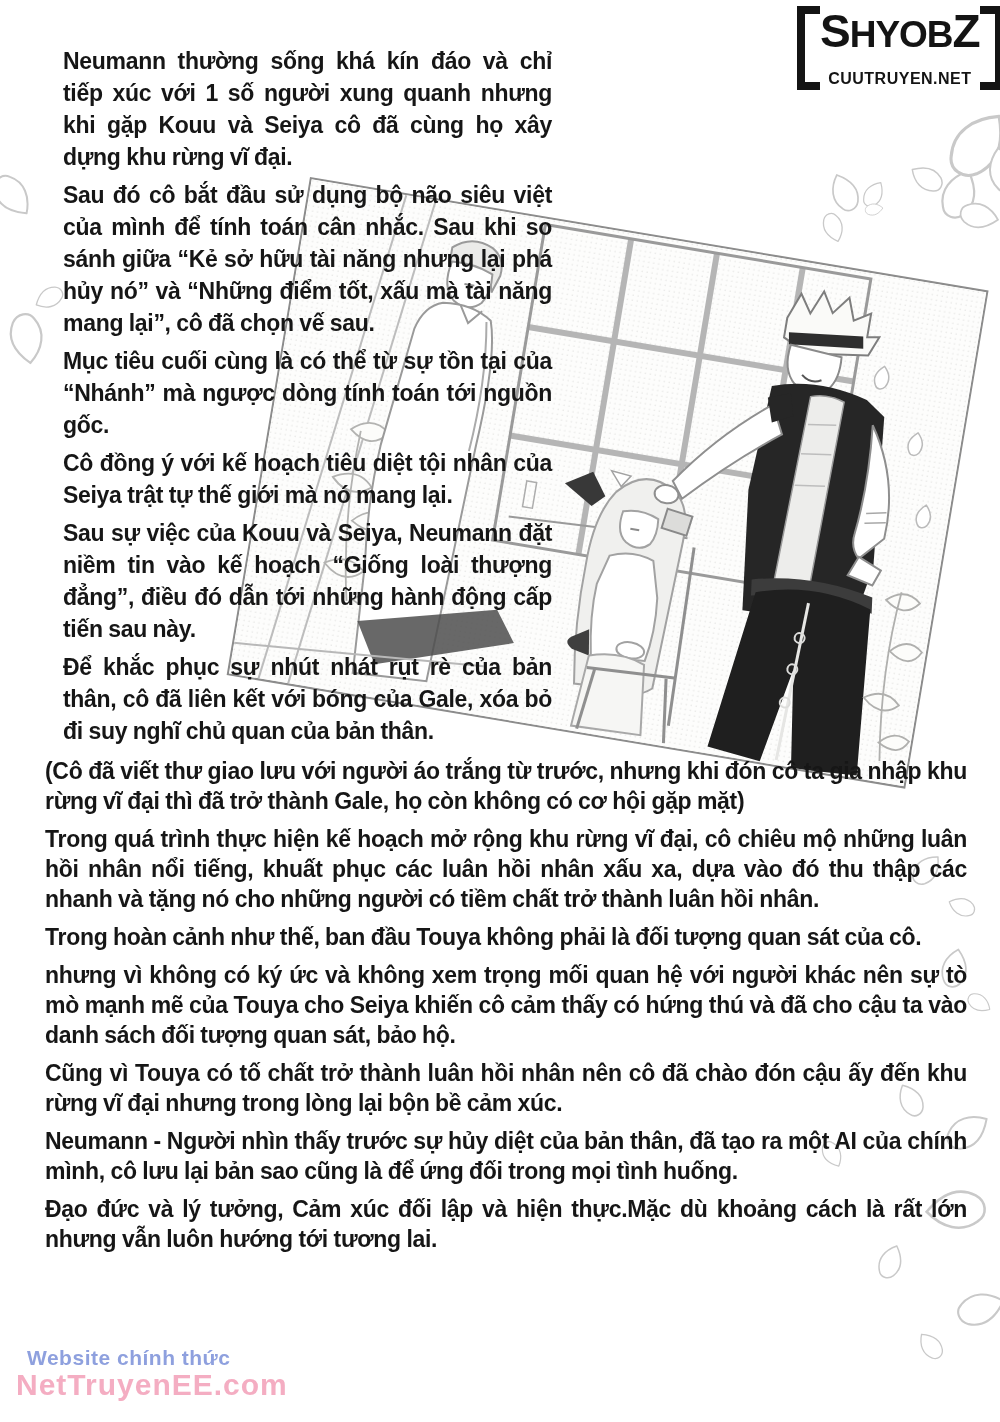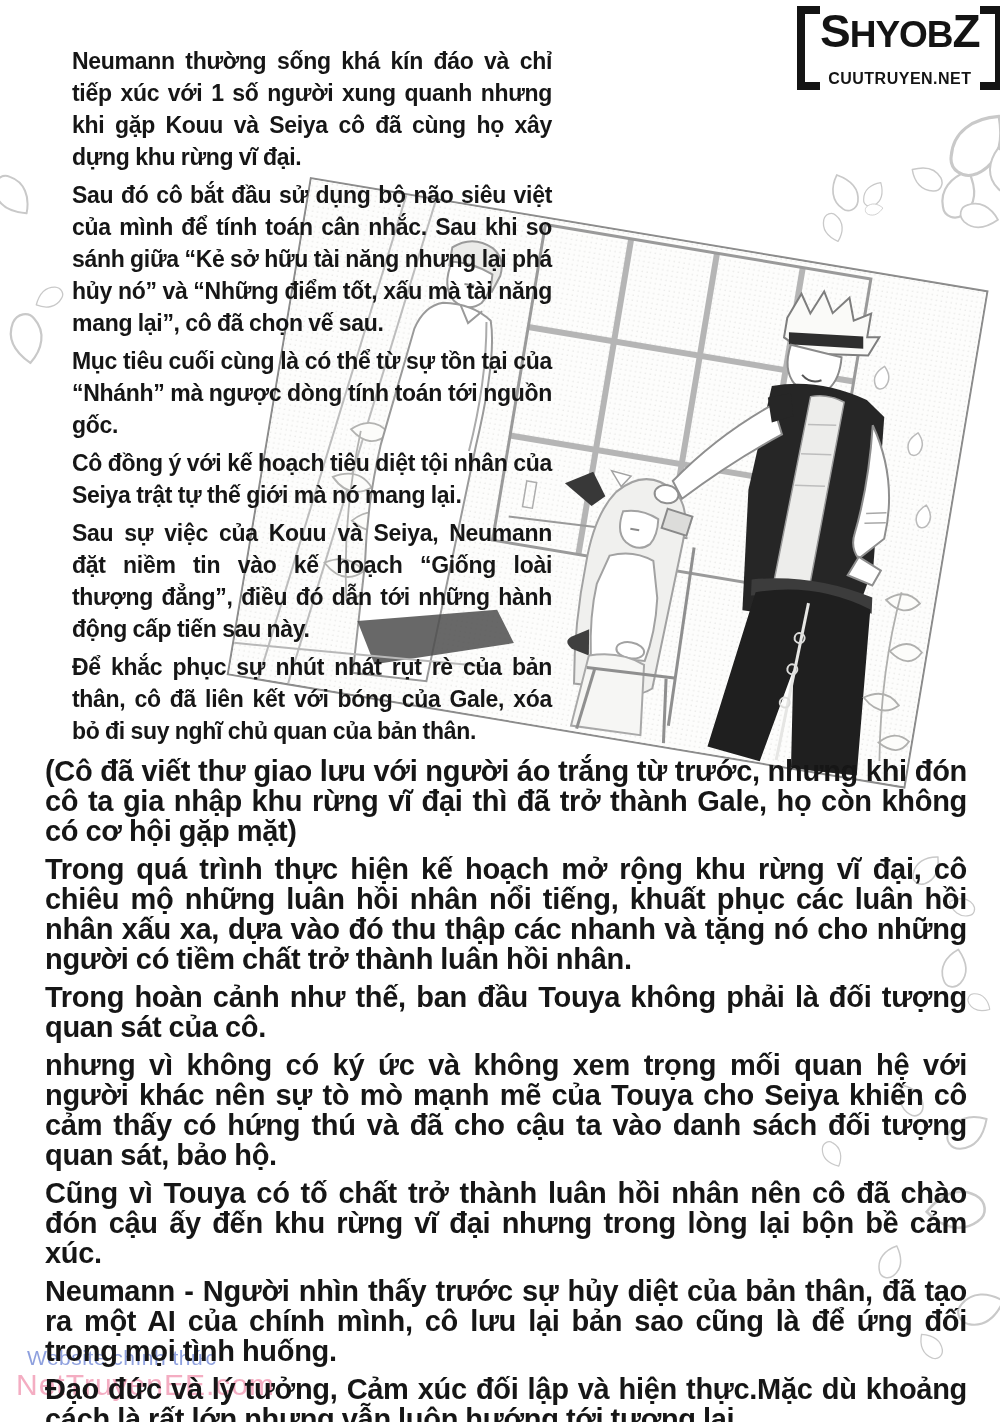--- a/index.html
+++ b/index.html
@@ -4,42 +4,42 @@
 <style>
   html,body{margin:0;padding:0;background:#ffffff;}
   #page{position:relative;width:1000px;height:1422px;background:#ffffff;overflow:hidden;
         font-family:"Liberation Sans","DejaVu Sans",sans-serif;color:#161616;}
 
   
   .col{position:absolute;z-index:3;}
   #narrow-col{left:60px;top:45px;width:492px;}
   #wide-col{left:45px;top:756px;width:922px;}
   .para{font-weight:bold;text-align:justify;letter-spacing:-0.3px;word-spacing:-0.5px;color:#161616;}
-  #narrow-col .para{font-size:23px;line-height:32px;margin:0 0 6px 12px;}
-  #wide-col .para{font-size:29px;line-height:30px;margin:0 0 8px 0;}
+  #narrow-col .para{font-size:23px;line-height:32px;margin:0 0 6px 3px;}
+  #wide-col .para{font-size:23px;line-height:30px;margin:0 0 8px 0;}
 
   
   #logo{position:absolute;left:797px;top:6px;width:196px;height:84px;display:flex;z-index:5;}
   .bracket{width:15px;flex:0 0 15px;}
   .bracket.l{border-left:8px solid #141414;border-top:8px solid #141414;border-bottom:8px solid #141414;}
   .bracket.r{border-right:8px solid #141414;border-top:8px solid #141414;border-bottom:8px solid #141414;}
   #logo-center{flex:1;display:flex;flex-direction:column;align-items:center;justify-content:flex-end;padding:2px 0;}
   #brand{font-weight:900;letter-spacing:-1px;line-height:0.95;white-space:nowrap;color:#141414;}
   #brand .big{font-size:46px;}
   #brand .mid{font-size:37px;}
   #site{font-size:16px;font-weight:900;letter-spacing:0.5px;color:#141414;margin-top:16px;white-space:nowrap;}
 
   
   #panel{position:absolute;left:310px;top:177px;width:684px;height:501px;
          transform-origin:0 0;transform:rotate(9.5deg);
          border:2px solid #8c8c8c;background:#fdfdfc;z-index:1;}
   #panel svg{display:block;width:100%;height:100%;}
 
   
-  .wm{position:absolute;z-index:2;font-weight:normal;white-space:nowrap;}
+  .wm{position:absolute;z-index:2;font-weight:bold;white-space:nowrap;}
   #wm1{left:27px;top:1346px;font-size:21px;color:rgba(122,143,216,0.85);letter-spacing:0.5px;}
   #wm2{left:16px;top:1368px;font-size:30px;color:rgba(243,164,187,0.9);letter-spacing:1px;}
 
   
   .petal{position:absolute;z-index:0;}
 </style>
 </head>
 <body>
 
 <div id="page">

